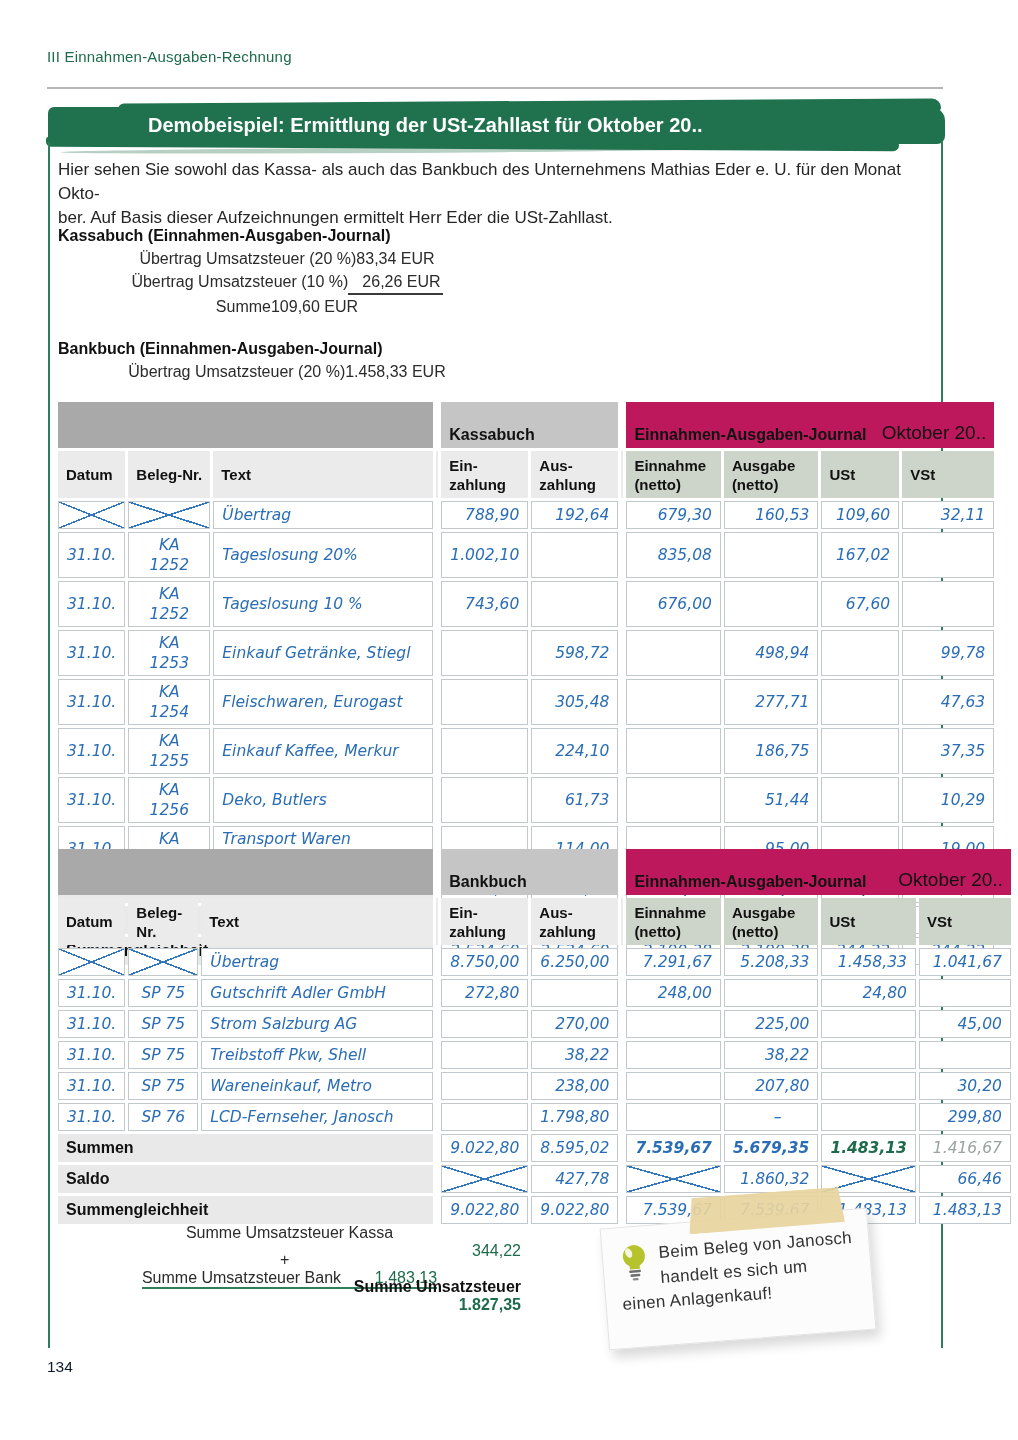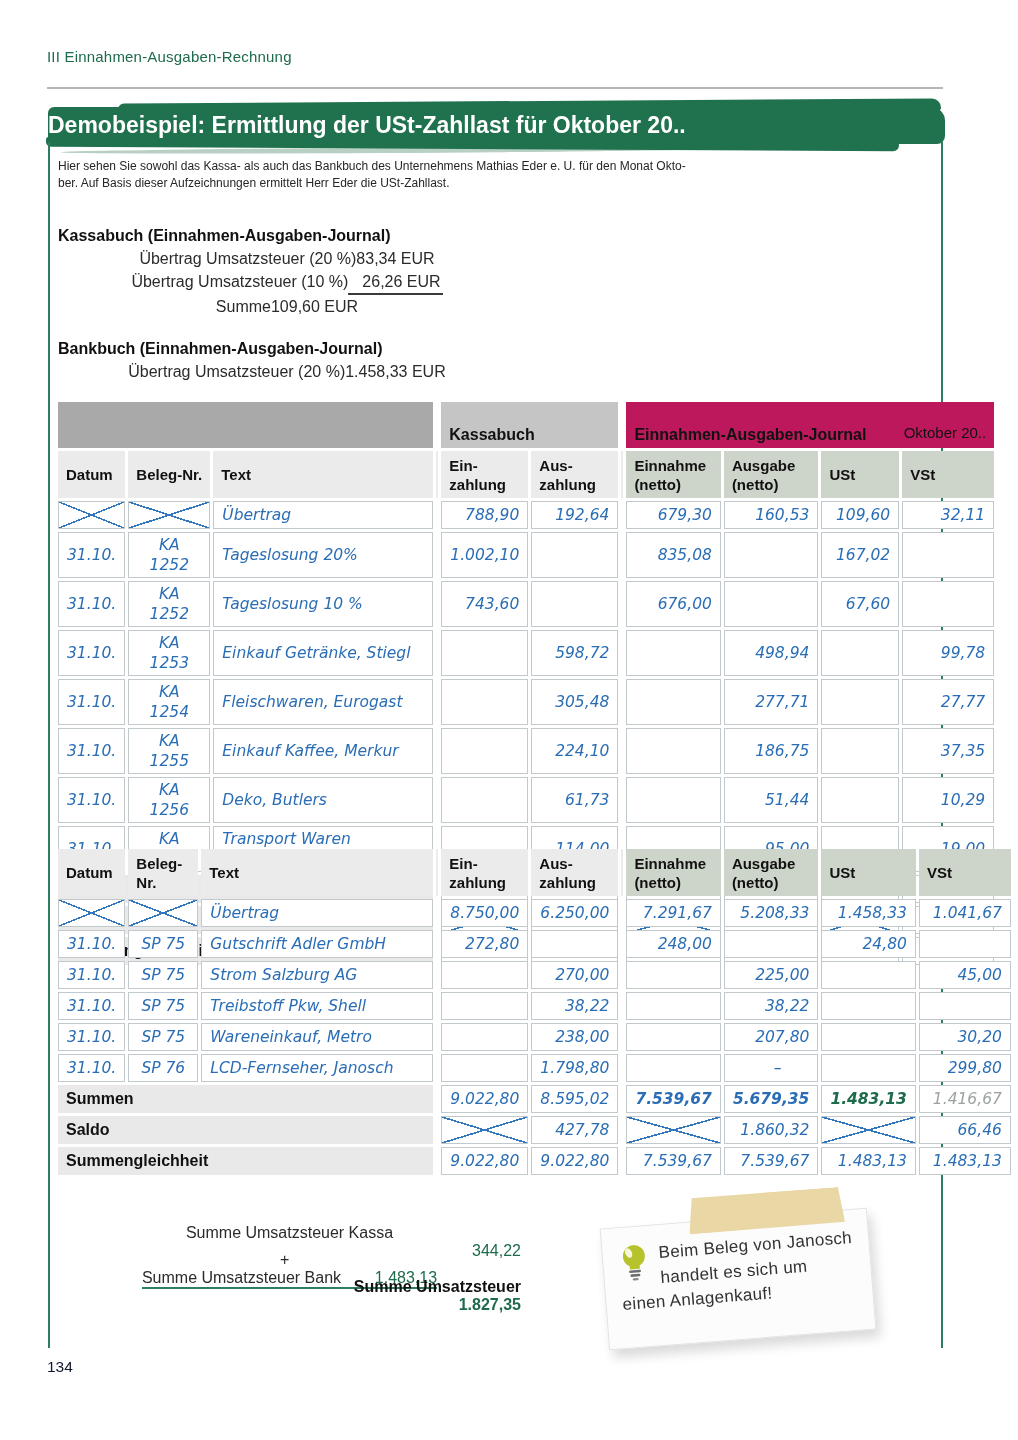--- a/index.html
+++ b/index.html
@@ -12,48 +12,48 @@
 
   
   .banner { position:absolute; left:48px; top:107px; width:897px; height:37px;
             background:#20714e; border-radius:6px 14px 8px 4px; }
   .banner::before { content:""; position:absolute; left:70px; right:4px; top:-6px; height:12px;
             background:#20714e; border-radius:12px 18px 6px 10px; transform:rotate(-.35deg); }
   .banner::after { content:""; position:absolute; left:-2px; right:46px; bottom:-5px; height:10px;
             background:#20714e; border-radius:8px 10px 14px 12px; transform:rotate(.3deg); }
   .banner .streak { position:absolute; left:12px; bottom:-9px; width:640px; height:5px;
             background:#6fa287; opacity:.5; border-radius:50%; transform:rotate(-.3deg); }
-  .banner-title { position:relative; z-index:2; line-height:37px;
-            color:#fff; font-weight:bold; font-size:23px; }
+  .banner-title { position:relative; z-index:2; padding-left:100px; line-height:37px;
+            color:#fff; font-weight:bold; font-size:20px; }
 
   .vline { position:absolute; width:2px; background:#2e7d5c; top:142px; height:1206px; }
   .vline.left { left:48px; } .vline.right { left:941px; }
 
-  .intro { position:absolute; left:58px; top:158px; width:878px; font-size:12px;
+  .intro { position:absolute; left:58px; top:158px; width:878px; font-size:17px;
            line-height:1.42; white-space:pre-line; color:#262626; }
 
   
   .minitable { position:absolute; left:58px; width:458px; }
   .minitable .title { font-weight:bold; font-size:16px; color:#111; line-height:23px; }
   .minirow { display:flex; justify-content:center; font-size:16px; line-height:23px; }
   .minirow .val.underlined { border-bottom:2px solid #3a3a3a; padding:0 2px 0 14px; }
   #kassa-block { top:224px; } #bank-block { top:337px; }
 
   
   .tblwrap1 { position:absolute; left:55px; top:399px; }
   .tblwrap2 { position:absolute; left:55px; top:846px; }
   table.journal { border-collapse:separate; border-spacing:3px; table-layout:fixed; }
   .journal td { padding:2px 8px; vertical-align:middle; font-size:15.5px; line-height:20px;
                 overflow:hidden; box-sizing:border-box; }
   tr.band1 td { height:46px; border:none; vertical-align:top; padding-top:23px;
                 font-weight:bold; color:#111; font-size:16px; }
   .band-left { background:#a9a9a9; }
   .band-book { background:#c5c5c5; }
   .band-journal { background:#be185d; position:relative; }
-  .band-journal .period { position:absolute; right:8px; bottom:5px; font-weight:normal; font-size:15px; }
+  .band-journal .period { position:absolute; right:8px; bottom:5px; font-weight:normal; font-size:19px; }
   tr.band2 td { height:47px; border:none; font-weight:bold; color:#111;
                 background:#ebebeb; white-space:pre-line; font-size:15px; line-height:19px; }
   tr.band2 td.jr { background:#cdd4c9; }
   tr.band2 td.nowrap { white-space:nowrap; }
   td.spacer { background:transparent; border:none; padding:0; }
   td.cell { border:1px solid #c2c9cd; background:#fff; }
   tr.body { height:28px; }
   td.num { text-align:right; }
   .hwb { font-family:"DejaVu Sans", sans-serif; font-style:italic; color:#2a6db5; font-size:15px; }
   td.ctr { text-align:center; }
@@ -234,21 +234,21 @@
         <td class="cell ctr hwb">31.10.</td>
         <td class="cell ctr hwb">KA 1254</td>
         <td class="cell hwb">Fleischwaren, Eurogast</td>
         <td class="spacer"></td>
         <td class="cell"></td>
         <td class="cell num hwb">305,48</td>
         <td class="spacer"></td>
         <td class="cell"></td>
         <td class="cell num hwb">277,71</td>
         <td class="cell"></td>
-        <td class="cell num hwb">27,77</td>
+        <td class="cell num hwb">47,63</td>
       </tr>
       <tr class="body">
         <td class="cell ctr hwb">31.10.</td>
         <td class="cell ctr hwb">KA 1255</td>
         <td class="cell hwb">Einkauf Kaffee, Merkur</td>
         <td class="spacer"></td>
         <td class="cell"></td>
         <td class="cell num hwb">224,10</td>
         <td class="spacer"></td>
         <td class="cell"></td>
@@ -329,20 +329,30 @@
         <col style="width:2px">
         <col style="width:80px">
           <col style="width:80px">
         <col style="width:2px">
         <col style="width:80px">
           <col style="width:76px">
           <col style="width:74px">
           <col style="width:92px">
       </colgroup>
       <tbody>
+          <tr class="band1">
+        <td class="band-left" colspan="3"></td>
+        <td class="spacer"></td>
+        <td class="band-book" colspan="2">Bankbuch</td>
+        <td class="spacer"></td>
+        <td class="band-journal" colspan="4">
+          <span>Einnahmen-Ausgaben-Journal</span>
+          <span class="period">Oktober 20..</span>
+        </td>
+      </tr>
       <tr class="band2">
         <td>Datum</td>
         <td>Beleg-
 Nr.</td>
         <td>Text</td>
         <td class="spacer"></td>
         <td>Ein-
 zahlung</td>
         <td>Aus-
 zahlung</td>

